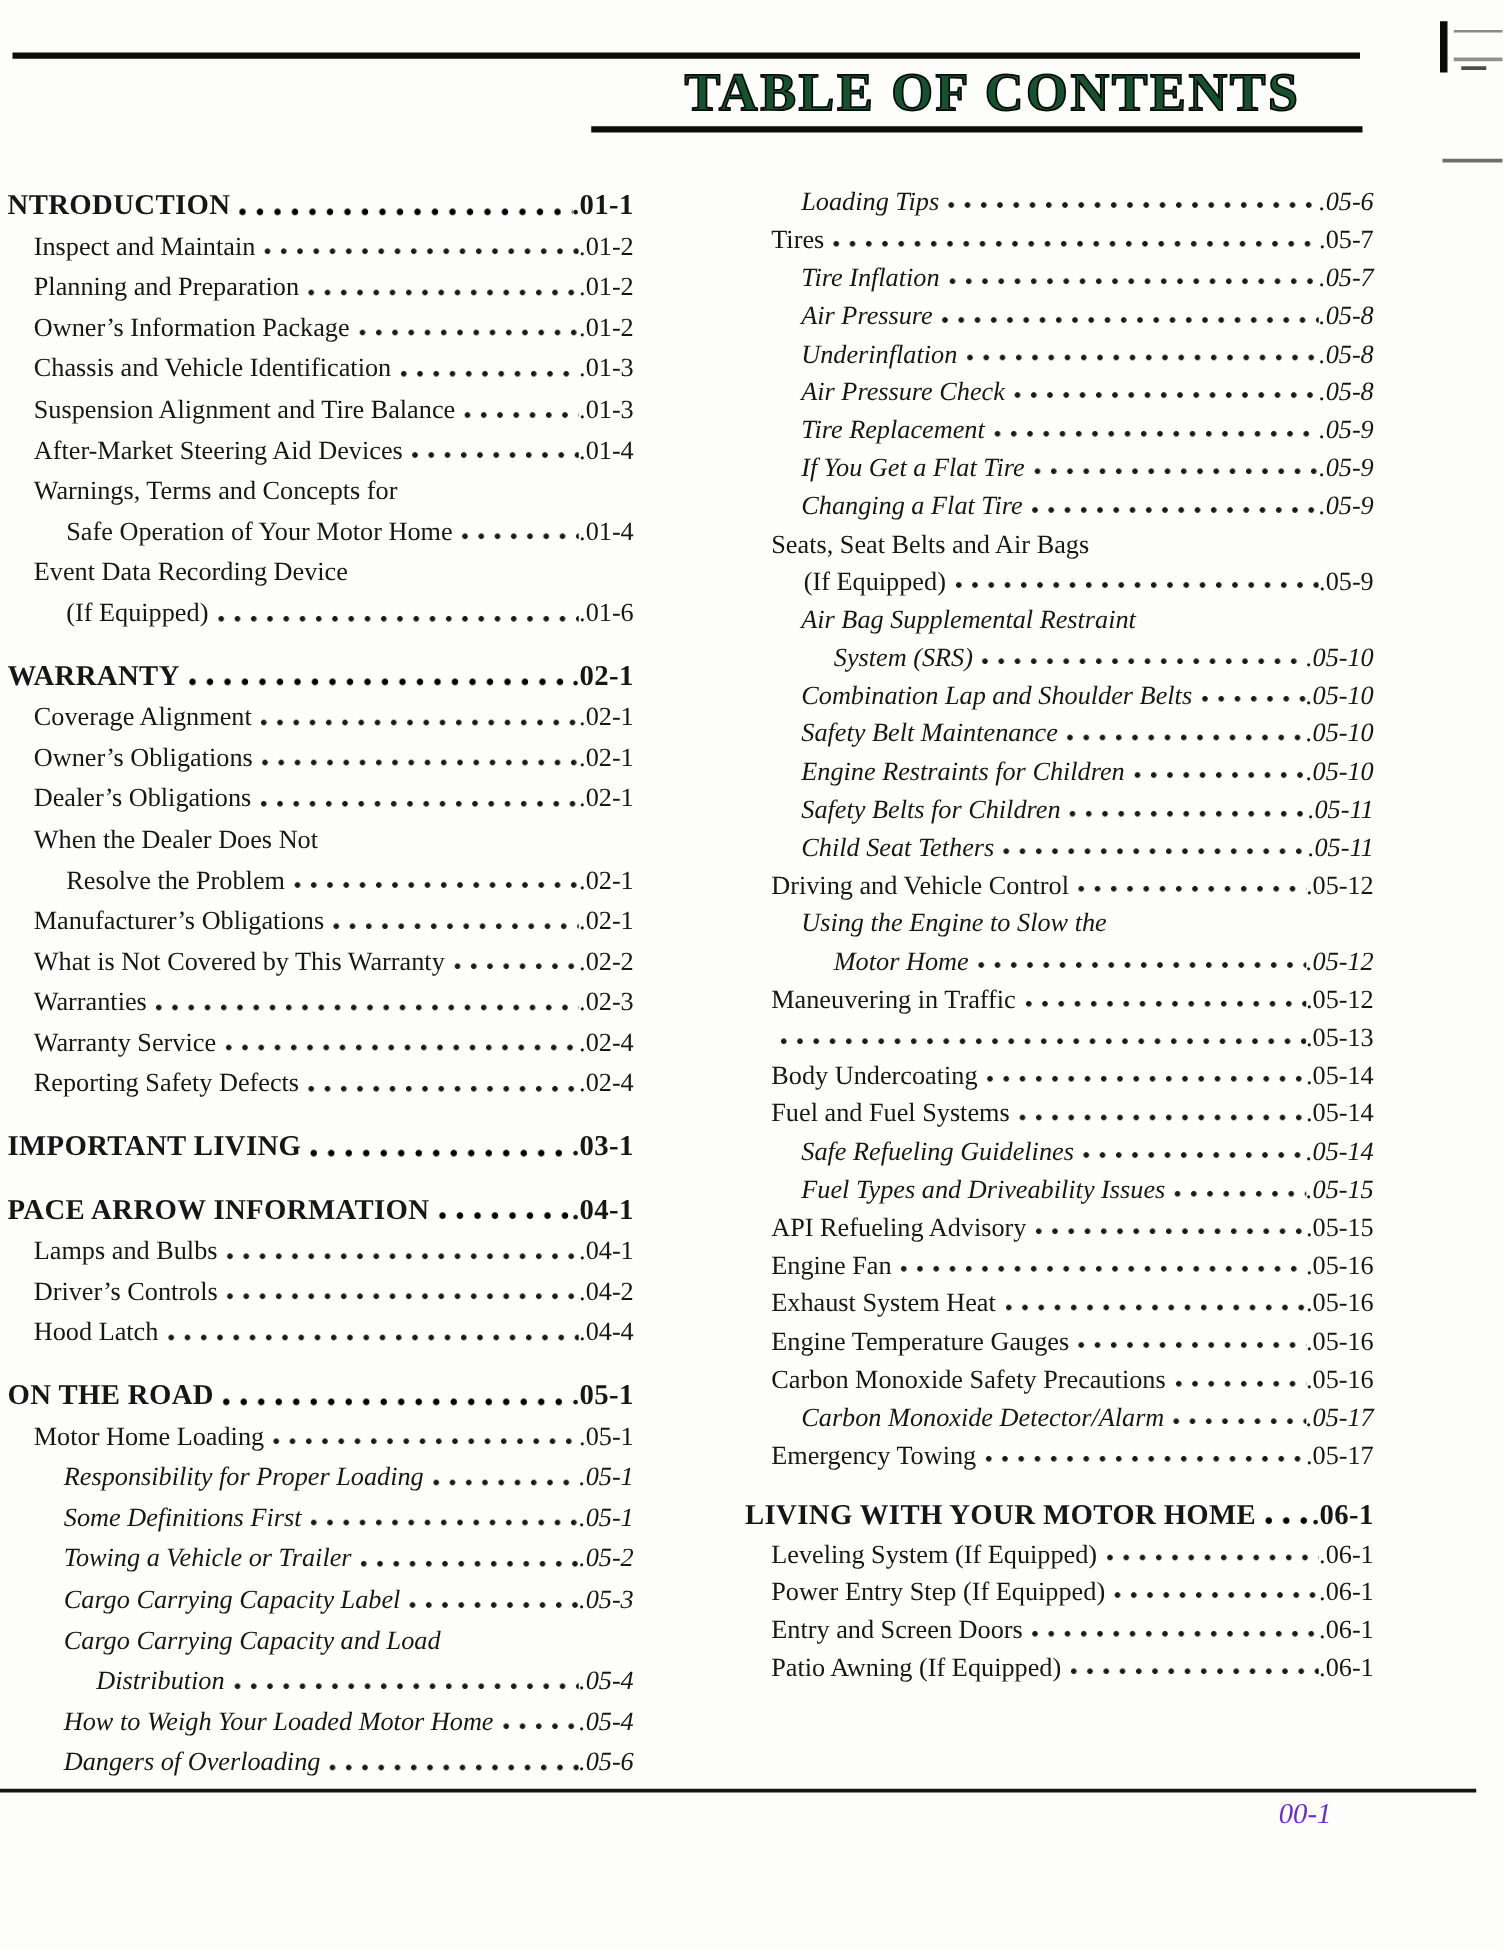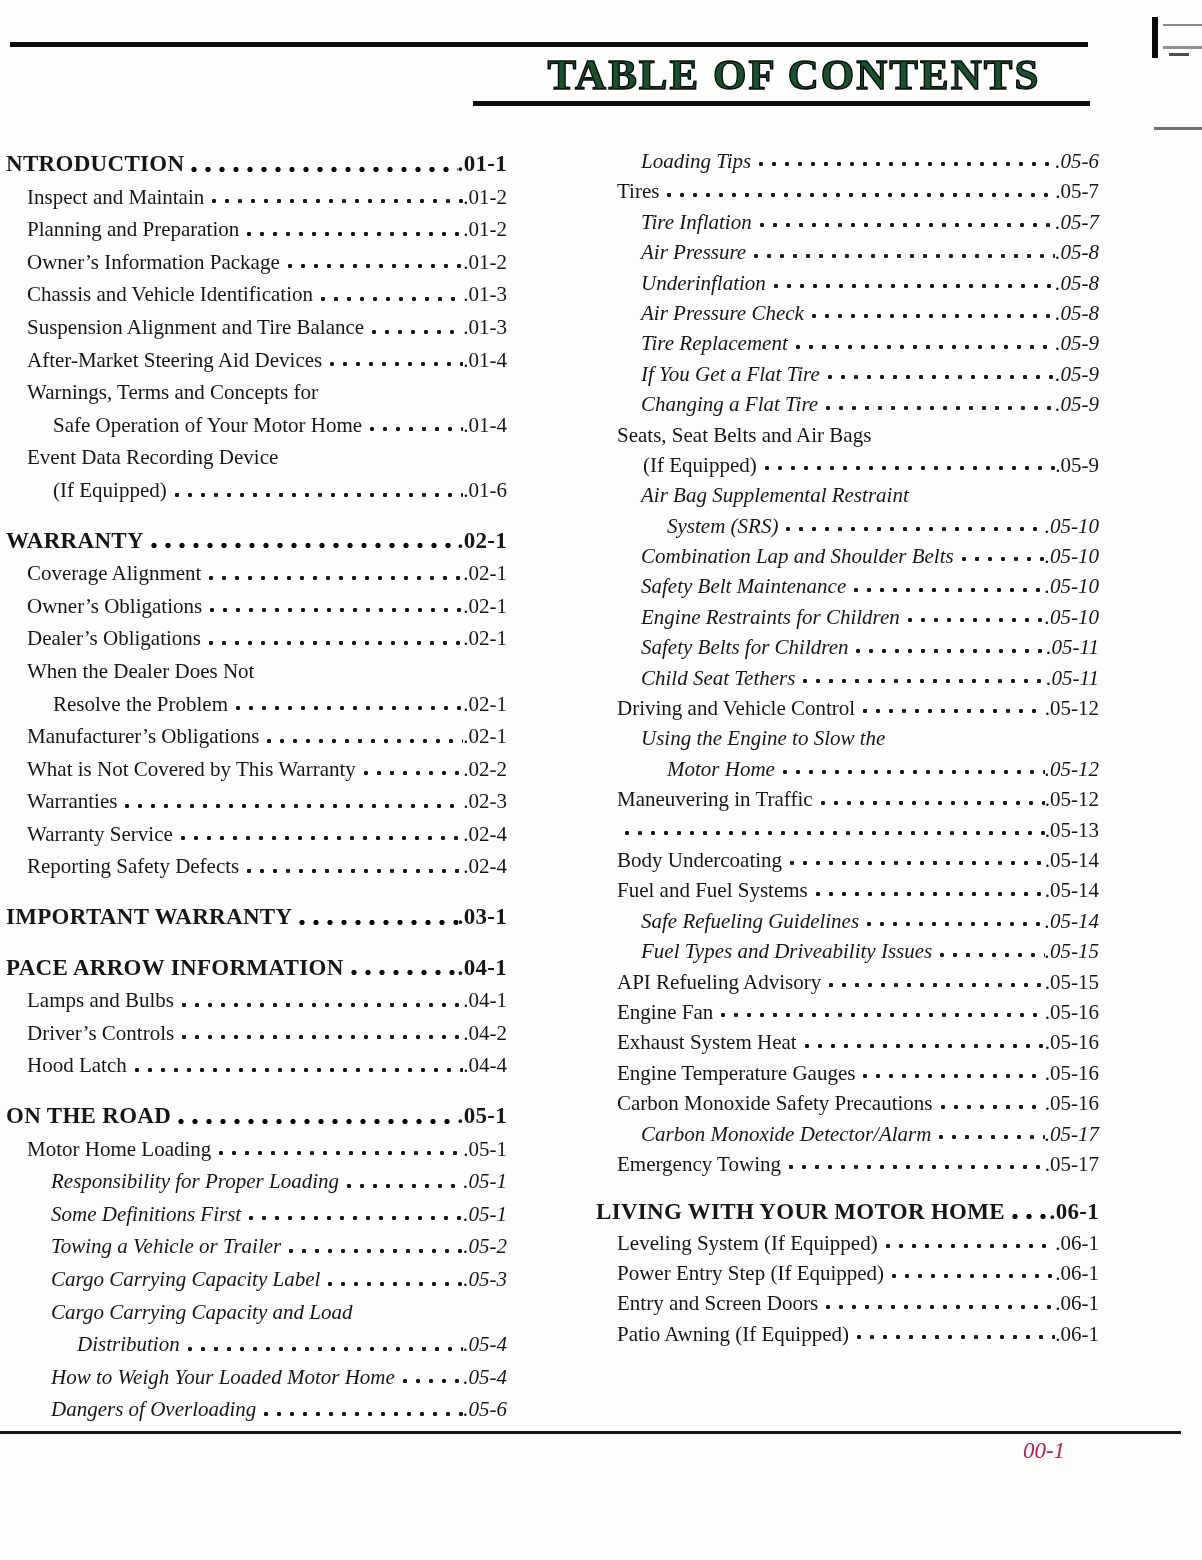--- a/index.html
+++ b/index.html
@@ -39,21 +39,21 @@
   }
   .heading .leader{
     background-image:radial-gradient(circle at 3px 3.5px, #000 2.3px, rgba(0,0,0,0) 2.9px);
     background-size:14px 7px;height:7px;margin-bottom:8px;
   }
   .pg{flex:none;}
   .pg::before{content:".";}
   
   .rule-footer{position:absolute;left:0;top:1431px;width:1181px;height:3px;background:#141414;}
   .folio{position:absolute;left:1002px;top:1438px;width:84px;text-align:center;
-         font-style:italic;font-size:23px;color:#be185d;}
+         font-style:italic;font-size:23px;color:#6d28d9;}
   
   .art{position:absolute;background:#0a0a0a;}
   .art-vbar{left:1152px;top:17px;width:6px;height:41px;}
   .art-h1{left:1163px;top:24px;width:39px;height:2px;background:#8a8a8a;}
   .art-h2{left:1163px;top:46px;width:39px;height:3px;background:#909090;}
   .art-dots{left:1169px;top:53px;width:20px;height:3px;background:#4d4d4d;}
   .art-h3{left:1154px;top:127px;width:48px;height:3px;background:#6f6f6f;}
 </style>
 </head>
 <body>
@@ -167,21 +167,21 @@
       <span class="lbl">Warranty Service</span>
       <span class="leader"></span>
       <span class="pg">02-4</span>
     </div>
     <div class="toc-row l1">
       <span class="lbl">Reporting Safety Defects</span>
       <span class="leader"></span>
       <span class="pg">02-4</span>
     </div>
     <div class="toc-row heading">
-      <span class="lbl">IMPORTANT WARRANTY</span>
+      <span class="lbl">IMPORTANT LIVING</span>
       <span class="leader"></span>
       <span class="pg">03-1</span>
     </div>
     <div class="toc-row heading">
       <span class="lbl">PACE ARROW INFORMATION</span>
       <span class="leader"></span>
       <span class="pg">04-1</span>
     </div>
     <div class="toc-row l1">
       <span class="lbl">Lamps and Bulbs</span>

